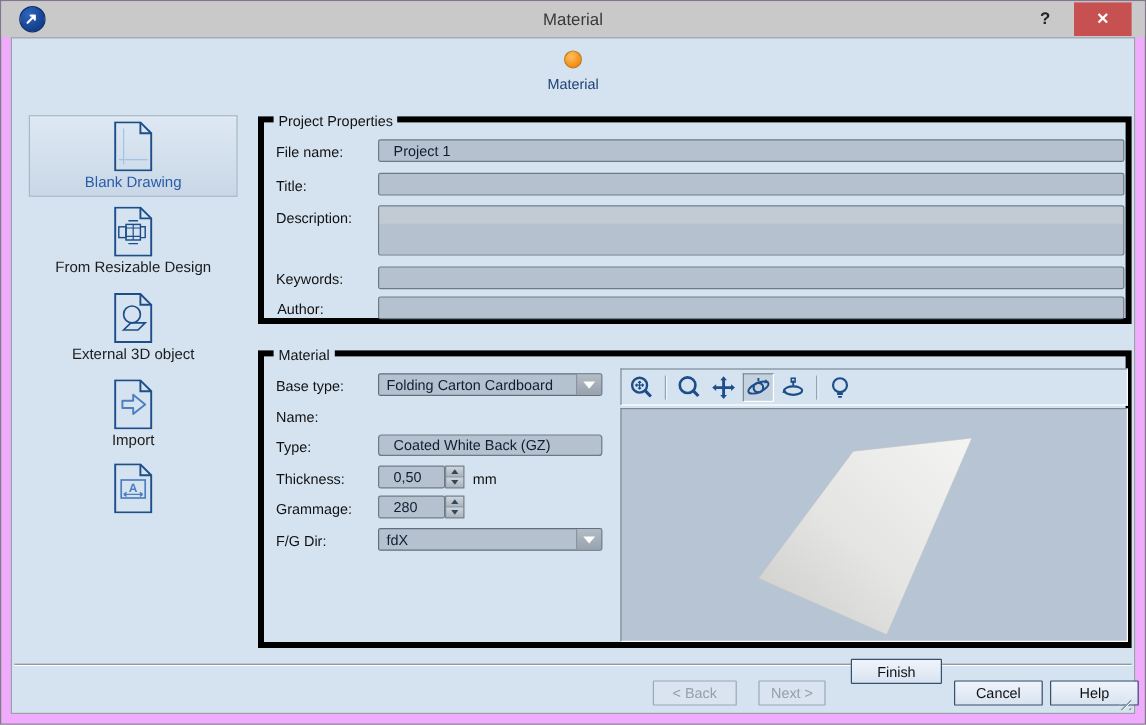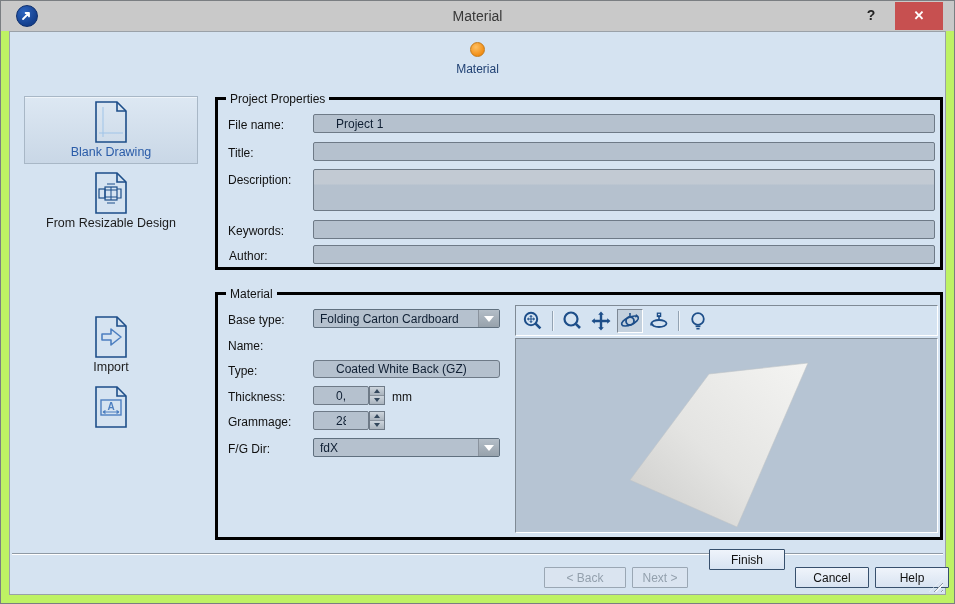--- a/index.html
+++ b/index.html
@@ -1,16 +1,16 @@
 <!DOCTYPE html>
 <html><head>
 <meta charset="utf-8">
 <style>
   html,body{margin:0;padding:0;background:#e8e8e8;font-family:"Liberation Sans",sans-serif;}
-  .window{position:relative;width:955px;height:604px;background:#bef264;box-sizing:border-box;
+  .window{position:relative;width:955px;height:604px;background:#f0abfc;box-sizing:border-box;
           border:1px solid #7a7e82;overflow:hidden;}
   
   .titlebar{position:absolute;left:0;top:0;right:0;height:30px;background:#c9c9c9;}
   .app-icon{position:absolute;left:15px;top:4px;width:22px;height:22px;border-radius:50%;
             background:radial-gradient(circle at 35% 30%,#2e66c0,#143f8d 70%);
             border:1px solid #0e2f6d;box-sizing:border-box;}
   .title-text{position:absolute;left:0;right:0;top:0;height:30px;line-height:30px;text-align:center;
               font-size:14px;color:#383838;}
   .help-btn{position:absolute;right:70px;top:0;width:26px;height:29px;line-height:29px;text-align:center;
             font-size:14px;font-weight:bold;color:#222;cursor:pointer;}
@@ -25,25 +25,25 @@
               background:radial-gradient(circle at 38% 32%,#ffc062,#f08a10 75%);border:1px solid #c47a1a;}
   .wizard-label{font-size:12px;color:#1f4073;margin-top:1px;}
   
   .side-item{position:absolute;left:14px;width:174px;text-align:center;padding-top:4px;box-sizing:border-box;}
   .side-item.selected{background:linear-gradient(180deg,#dde8f3,#c9d7e6);border:1px solid #a8b7c6;
                       box-shadow:inset 0 1px 0 #eef4fa;}
   .side-item .ic{display:block;margin:0 auto;}
   .side-label{display:block;font-size:12.5px;color:#1c1c1c;margin-top:2px;padding-bottom:4px;}
   .side-item.selected .side-label{color:#2a5ca8;}
   
-  .groupbox{position:absolute;border:3px solid #000000;box-sizing:border-box;}
+  .groupbox{position:absolute;border:5px solid #000000;box-sizing:border-box;}
   .group-title{position:absolute;top:-8px;left:8px;background:#d5e3f1;padding:0 4px;font-size:12px;color:#111;}
   .fldlabel{position:absolute;font-size:12px;color:#111;}
   .tfield{position:absolute;background:#b5c1ce;border:1px solid #6e7a87;border-radius:2px;
-          font-size:12px;color:#0f1f33;padding:0 22px;box-sizing:border-box;font-family:"Liberation Sans",sans-serif;}
+          font-size:12px;color:#0f1f33;padding:0 12px;box-sizing:border-box;font-family:"Liberation Sans",sans-serif;}
   input.tfield{outline:none;}
   textarea.tfield{resize:none;outline:none;padding-top:1px;
           background:linear-gradient(180deg,#c2cad3 0px,#c2cad3 14px,#b5c1ce 15px);}
   
   .combo{position:absolute;background:#b5c1ce;border:1px solid #60707f;border-radius:2px;box-sizing:border-box;
          display:flex;align-items:center;cursor:default;}
   .combo .val{flex:1;font-size:12px;color:#0f1f33;padding:0 6px;white-space:nowrap;overflow:hidden;}
   .combo .arrowbox{width:20px;align-self:stretch;background:linear-gradient(180deg,#b3bdc7,#97a2ac);
                    border-left:1px solid #8a939e;display:flex;align-items:center;justify-content:center;}
   .combo .arrowbox .tri{width:0;height:0;border-left:5px solid transparent;border-right:5px solid transparent;
@@ -110,20 +110,29 @@
 
     <div class="side-item selected" style="top:64px;">
       <svg class="ic" width="34" height="42" viewBox="0 0 34 42">
         <path d="M2 1 H23 L32 10 V41 H2 Z" fill="none" stroke="#1d4e89" stroke-width="1.6"></path>
         <path d="M23 1 V10 H32" fill="none" stroke="#1d4e89" stroke-width="1.6"></path>
         <path d="M9 6 V36 M5 32 H29" stroke="#9fc4e8" stroke-width="1" fill="none"></path>
       </svg>
       <span class="side-label">Blank Drawing</span>
     </div>
 
+    <div class="side-item" style="top:208px;">
+      <svg class="ic" width="34" height="42" viewBox="0 0 34 42">
+        <path d="M2 1 H23 L32 10 V41 H2 Z" fill="none" stroke="#1d4e89" stroke-width="1.6"></path>
+        <path d="M23 1 V10 H32" fill="none" stroke="#1d4e89" stroke-width="1.6"></path>
+        <circle cx="16" cy="18" r="7" fill="none" stroke="#1d4e89" stroke-width="1.4"></circle>
+        <path d="M9 31 L15 25 H27 L21 31 Z" fill="none" stroke="#1d4e89" stroke-width="1.4"></path>
+      </svg>
+      <span class="side-label">External 3D object</span>
+    </div>
 
     <div class="side-item" style="top:280px;">
       <svg class="ic" width="34" height="42" viewBox="0 0 34 42">
         <path d="M2 1 H23 L32 10 V41 H2 Z" fill="none" stroke="#1d4e89" stroke-width="1.6"></path>
         <path d="M23 1 V10 H32" fill="none" stroke="#1d4e89" stroke-width="1.6"></path>
         <path d="M8 18 H17 V13 L27 21 L17 29 V24 H8 Z" fill="none" stroke="#4d7fc0" stroke-width="1.6" stroke-linejoin="round"></path>
       </svg>
       <span class="side-label">Import</span>
     </div>
 
@@ -258,21 +267,21 @@
               <stop offset="1" stop-color="#cbcbc9"></stop>
             </linearGradient>
           </defs>
           <polygon points="193,35 292,24 221,188 114,141" fill="url(#sheetg)" stroke="#c0c4c8" stroke-width="0.6"></polygon>
         </svg>
       </div>
     </div>
 
     <div class="sep-line" style="top:521px;"></div>
 
-    <button class="btn disabled" style="left:534px;top:535px;width:82px;">&lt; Back</button>
+    <button class="btn disabled" style="left:534px;top:535px;width:70px;">&lt; Back</button>
     <button class="btn disabled" style="left:622px;top:535px;width:56px;">Next &gt;</button>
     <button class="btn" style="left:699px;top:517px;width:76px;">Finish</button>
     <button class="btn" style="left:785px;top:535px;width:74px;">Cancel</button>
     <button class="btn" style="left:865px;top:535px;width:74px;">Help</button>
 
     <div class="grip"></div>
   </div>
 </div>
 
 </body></html>

